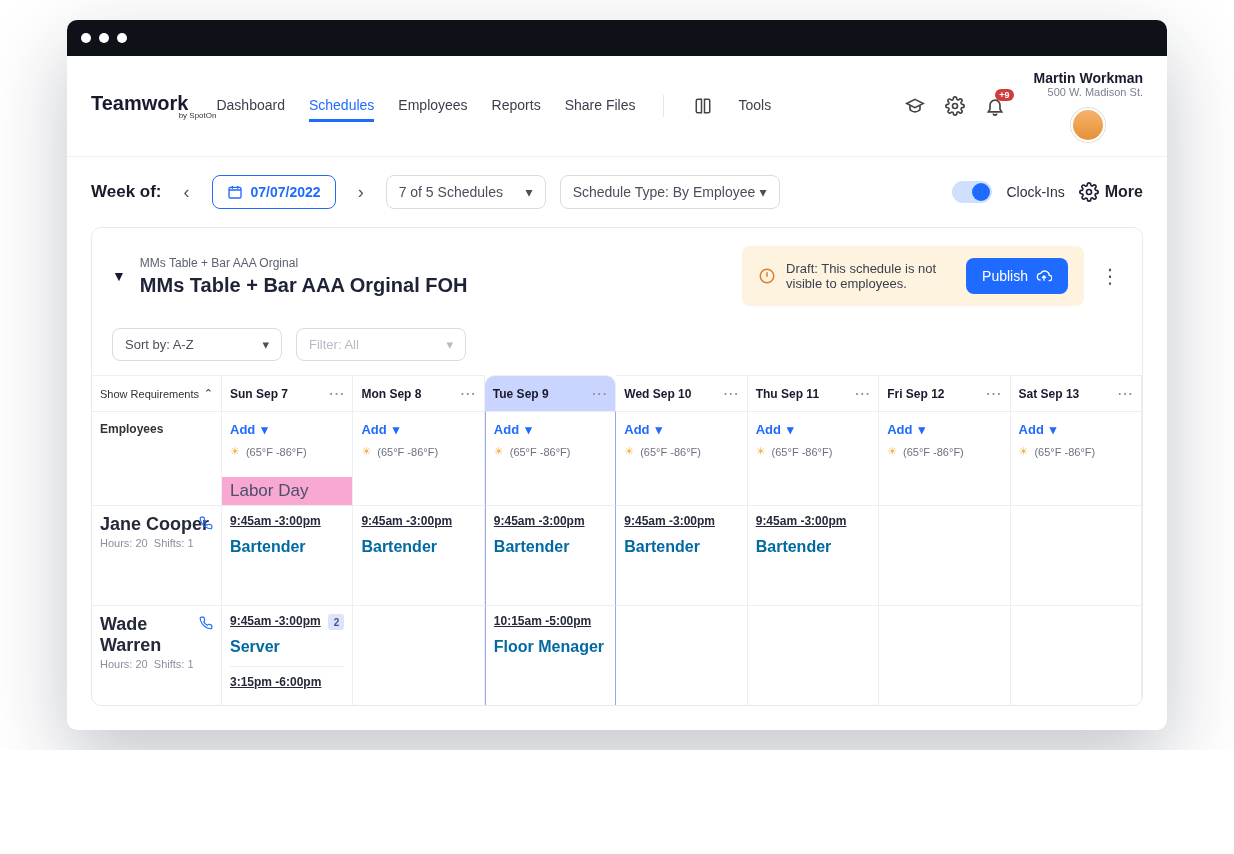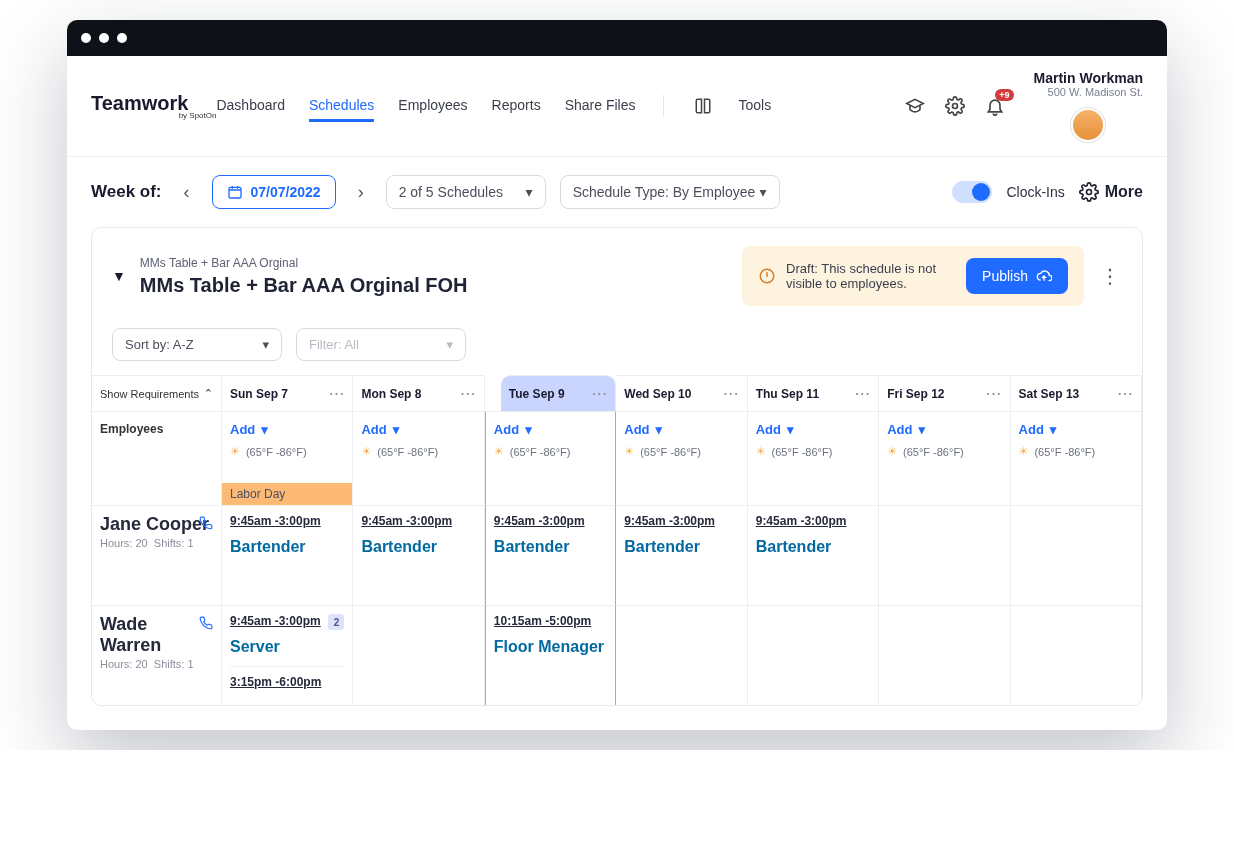--- a/index.html
+++ b/index.html
@@ -116,32 +116,32 @@
   font-size:12px;
 }
 .hcell, .cell, .empcell {
   border-top:1px solid #eceef2; border-right:1px solid #eceef2;
   padding:8px 8px; position:relative;
 }
 .hcell { display:flex; align-items:center; justify-content:space-between; }
 .hcell.first { font-size:11px; color:#333; cursor:pointer; }
 .hcell .day { font-weight:700; font-size:12px; }
 .hcell .dots { color:#8a8f9c; font-size:16px; cursor:pointer;}
-.col-active { background:#c9d4ff; border-radius:10px 10px 0 0;margin-left:16px; }
+.col-active { background:#c9d4ff; border-radius:10px 10px 0 0; }
 .addcell { padding:10px 8px 8px; min-height: 94px;}
 .addcell.first { font-weight:600; font-size:12px; color:#333; }
 .add-link {
   display:flex; align-items:center; gap:6px; color:#1f6bff; font-weight:700;
   font-size:13px; cursor:pointer;
 }
 .weather { display:flex; align-items:center; gap:6px; margin-top:8px; font-size:11px; color:#6c717e; }
 .sun { color:#f1b24a; }
 .holiday {
   position:absolute; left:0; right:0; bottom:0;
-  background:#fdba74; color:#4b4f67; font-size:12px;
+  background:#f9a8d4; color:#4b4f67; font-size:17px;
   padding:4px 8px;
 }
 .tue-border { border-left:1px solid #9aa9ec; border-right:1px solid #9aa9ec; }
 .empcell { min-height:100px; }
 .empcell.first {}
 .emp-name { font-weight:700; font-size:18px; color:#25293a;}
 .emp-meta { font-size:11px; color:#8a8f9c; margin-top:2px;}
 .phone { position:absolute; top:10px; right:8px; color:#1f6bff;}
 .shift-time { font-size:12px; font-weight:700; text-decoration:underline; color:#25293a;}
 .shift-role { font-size:16px; font-weight:700; color:#0369a1; margin-top:10px;}
@@ -218,21 +218,21 @@
     <span class="chev-btn">‹</span>
     <div class="date-btn">
       <svg width="16" height="16" viewBox="0 0 24 24" fill="none" stroke="currentColor" stroke-width="2">
           <rect x="3" y="5" width="18" height="16" rx="2"></rect>
           <path d="M3 9h18M8 3v4M16 3v4"></path>
         </svg>
       <span>07/07/2022</span>
     </div>
     <span class="chev-btn">›</span>
     <div class="select">
-      <span>2 of 5 Schedules</span>
+      <span>7 of 5 Schedules</span>
       <span>▾</span>
     </div>
     <div class="select wide">
       <span>Schedule Type: By Employee</span>
       <span>▾</span>
     </div>
     <div class="spacer"></div>
     <div class="toggle">
         <div class="knob"></div>
       </div>

